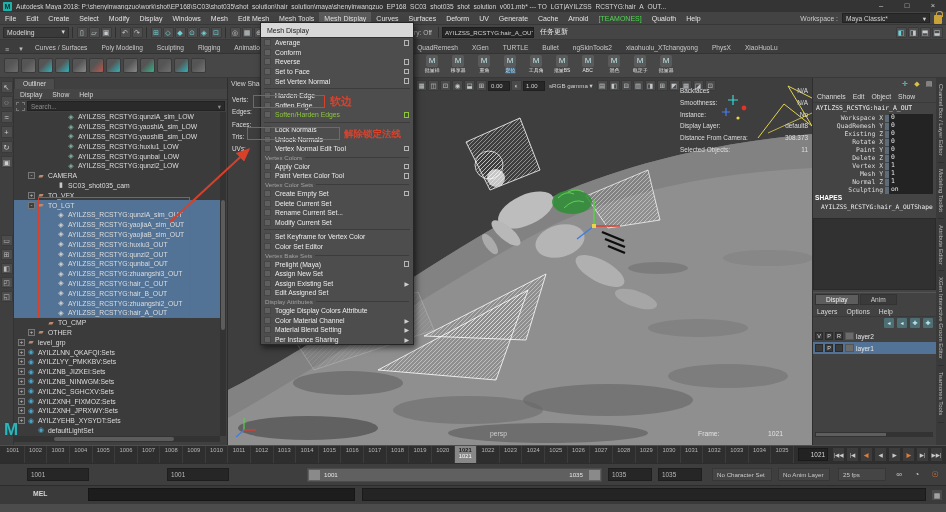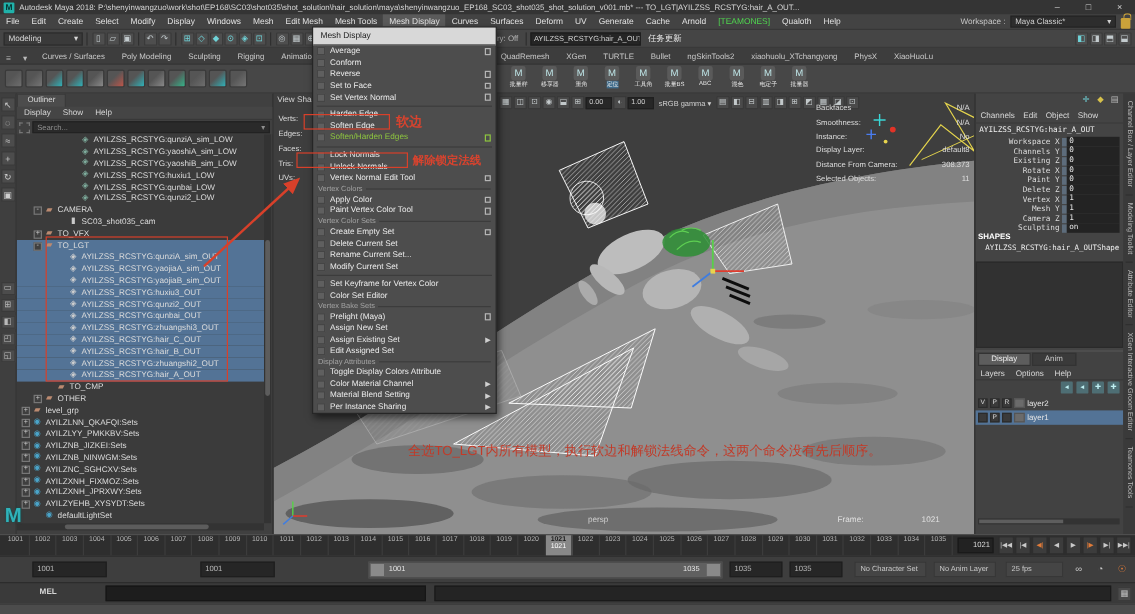--- a/index.html
+++ b/index.html
@@ -899,21 +899,21 @@
         <span>Show</span>
       </div>
     <div id="cb-object">AYILZSS_RCSTYG:hair_A_OUT</div>
     <div id="cb-rows">
         <div class="cb-row">
           <span class="nm">Workspace X</span>
           <span class="st"></span>
           <span class="vl">0</span>
         </div>
         <div class="cb-row">
-          <span class="nm">Channels Y</span>
+          <span class="nm">QuadRemesh Y</span>
           <span class="st"></span>
           <span class="vl">0</span>
         </div>
         <div class="cb-row">
           <span class="nm">Existing Z</span>
           <span class="st"></span>
           <span class="vl">0</span>
         </div>
         <div class="cb-row">
           <span class="nm">Rotate X</span>
@@ -934,21 +934,21 @@
           <span class="nm">Vertex X</span>
           <span class="st"></span>
           <span class="vl">1</span>
         </div>
         <div class="cb-row">
           <span class="nm">Mesh Y</span>
           <span class="st"></span>
           <span class="vl">1</span>
         </div>
         <div class="cb-row">
-          <span class="nm">Camera Z</span>
+          <span class="nm">Normal Z</span>
           <span class="st"></span>
           <span class="vl">1</span>
         </div>
         <div class="cb-row">
           <span class="nm">Sculpting</span>
           <span class="st"></span>
           <span class="vl">on</span>
         </div>
       </div>
     <div id="cb-shapes">SHAPES</div>
@@ -1148,21 +1148,20 @@
     <div id="mel-output"></div>
     <div id="cmd-ico">▦</div>
   </div>
   <div id="helpline" class="abs"></div>
 
   <div class="anno-box" style="left:253px;top:95px;width:72px;height:13px;"></div>
   <div class="anno-text" style="left:330px;top:94px;font-size:11px;">软边</div>
   <div class="anno-box" style="left:247px;top:127px;width:93px;height:13px;"></div>
   <div class="anno-text" style="left:344px;top:128px;font-size:9.5px;">解除锁定法线</div>
   <div class="anno-box" style="left:38px;top:197px;width:152px;height:121px;"></div>
-  <div id="anno-note">全选TO_LGT内所有模型，执行软边和解锁法线命令，这两个命令没有先后顺序。</div>
   <svg id="anno-arrow">
     <defs>
       <marker id="arrowhead" markerWidth="7" markerHeight="6" refX="5.5" refY="3" orient="auto">
         <polygon points="0,0 7,3 0,6" fill="#d8402a"></polygon>
       </marker>
     </defs>
     <line x1="170" y1="222" x2="248" y2="150" stroke="#d8402a" stroke-width="2" marker-end="url(#arrowhead)"></line>
   </svg>
 
 </div>

